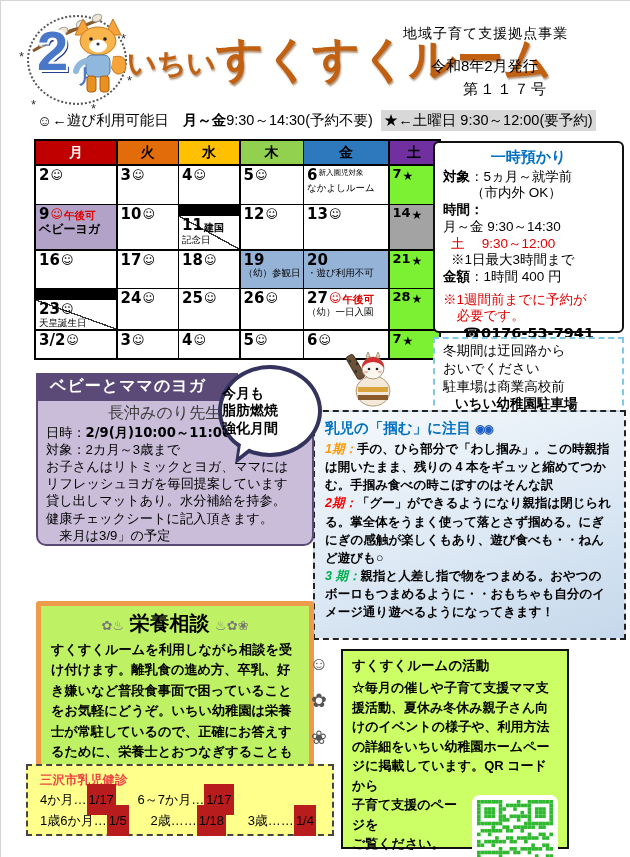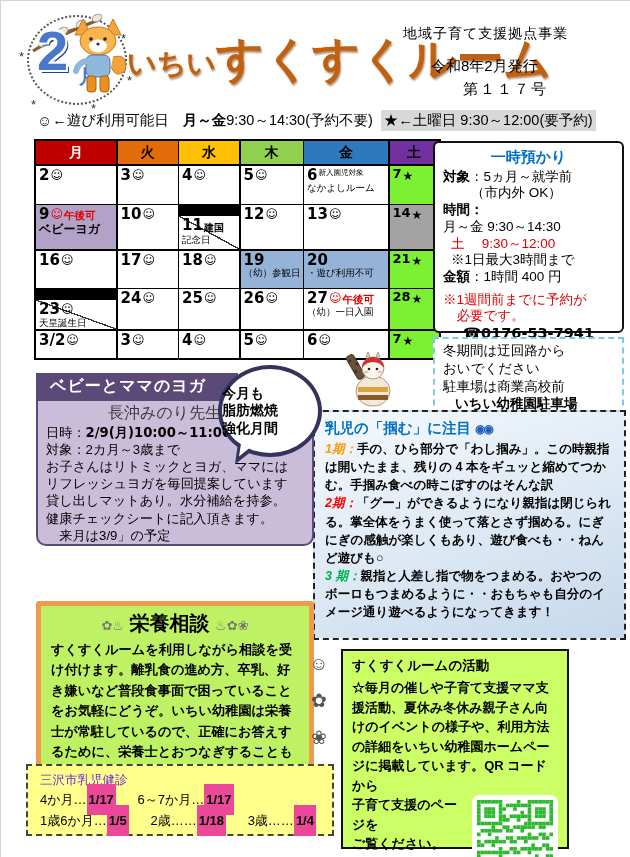--- a/index.html
+++ b/index.html
@@ -80,22 +80,22 @@
     border:5px solid transparent; border-top:13px solid #fff; transform:rotate(30deg); z-index:6; }
   
   .nutrition { position:absolute; left:35px; top:600px; width:278px; height:185px;
     border:5px solid #EE9C4C; border-radius:3px; background:#bef264; padding:2px 10px; }
   .nutrition .ttl-row { text-align:center; font-size:20px; font-weight:bold; margin:2px 0 3px 0; }
   .nutrition .deco { font-size:13px; color:#777; font-weight:normal; }
   .nutrition .body { font-size:13.2px; font-weight:bold; line-height:1.55; }
   
   .checkup { position:absolute; left:25px; top:763px; width:308px; height:72px; background:#FFFF8C;
     border:2px dashed #444; padding:5px 12px; font-size:13px; line-height:1.55; }
-  .checkup .ttl { font-weight:normal; font-size:12.5px; color:#6d28d9; }
-  .checkup .d { background:#ec4899; padding:8px 2px;font-weight:bold; }
+  .checkup .ttl { font-weight:bold; font-size:12.5px; color:#ef4444; }
+  .checkup .d { background:#b91c1c; padding:8px 2px; }
   .checkup .gap { display:inline-block; width:18px; }
   
   .activity { position:absolute; left:340px; top:648px; width:228px; height:200px; background:#CCFF66;
     border:2.5px solid #111; padding:5px 9px; font-size:13px; font-weight:bold; line-height:1.5; }
   .activity .ttl { font-size:13.5px; margin-bottom:2px; }
   .activity .qr-row { display:flex; gap:4px; }
   .activity .qr-left { flex:1; }
   .qr-wrap { width:86px; height:86px; background:#fff; border-radius:8px; padding:5px; }
   
   .side-icons { position:absolute; left:305px; top:652px; width:26px; display:flex; flex-direction:column;

